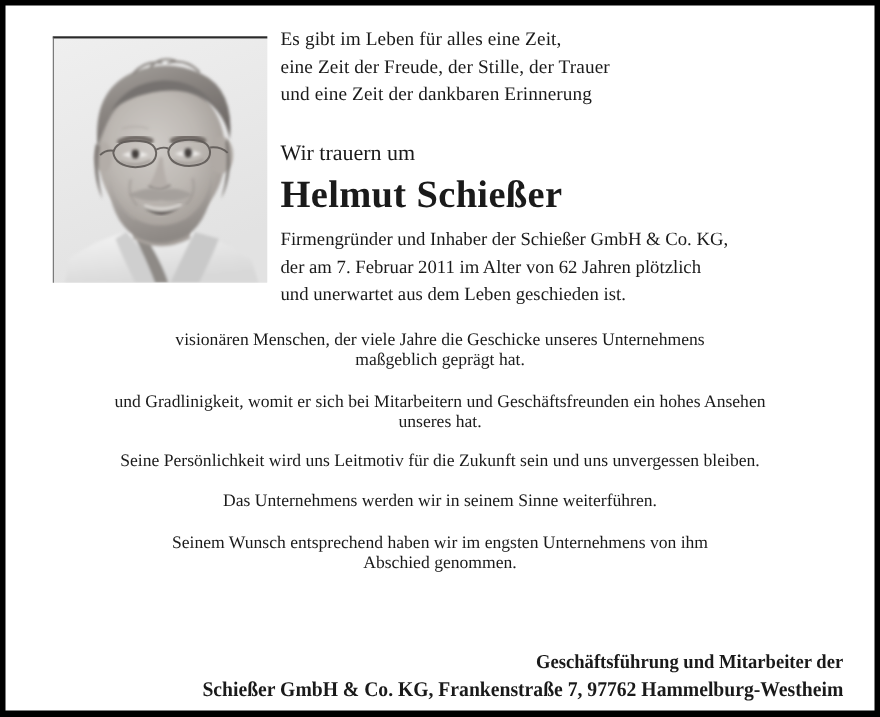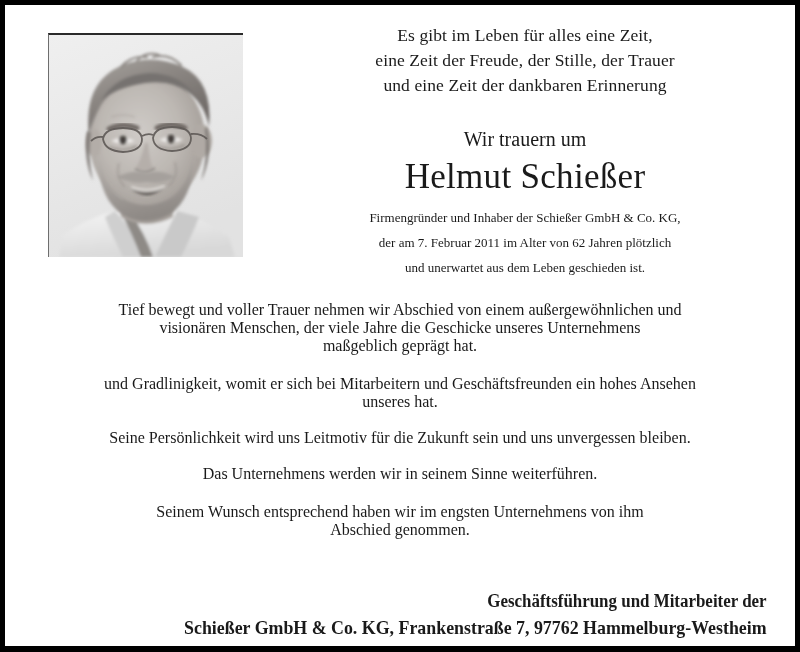--- a/index.html
+++ b/index.html
@@ -47,47 +47,47 @@
     display: block;
     width: 100%;
     height: 100%;
   }
 
   .header-text {
     position: absolute;
     left: 250px;
     top: 18px;
     width: 540px;
-    text-align: center;
+    text-align: left;
   }
 
   .verse {
     font-size: 17.5px;
     line-height: 25px;
     letter-spacing: .1px;
   }
 
   .verse div { white-space: nowrap; }
 
   .mourn-line {
     font-size: 20px;
     line-height: 26px;
     margin-top: 28px;
   }
 
   .deceased-name {
     font-size: 35px;
-    font-weight: normal;
+    font-weight: bold;
     line-height: 42px;
     margin-top: 4px;
     letter-spacing: .3px;
   }
 
   .role-text {
-    font-size: 13px;
+    font-size: 17px;
     line-height: 25px;
     margin-top: 7px;
   }
 
   .role-text div { white-space: nowrap; }
 
   
   .body-copy {
     position: absolute;
     left: 5px;
@@ -272,21 +272,20 @@
         <div>und unerwartet aus dem Leben geschieden ist.</div>
       </div>
 
     </div>
   </div>
 
   <div class="body-copy">
 
     <p class="para">
       </p>
-      <div>Tief bewegt und voller Trauer nehmen wir Abschied von einem außergewöhnlichen und</div>
       <div>visionären Menschen, der viele Jahre die Geschicke unseres Unternehmens</div>
       <div>maßgeblich geprägt hat.</div>
     <p></p>
 
     <p class="para">
       </p>
       <div>und Gradlinigkeit, womit er sich bei Mitarbeitern und Geschäftsfreunden ein hohes Ansehen</div>
       <div>unseres hat.</div>
     <p></p>
 

